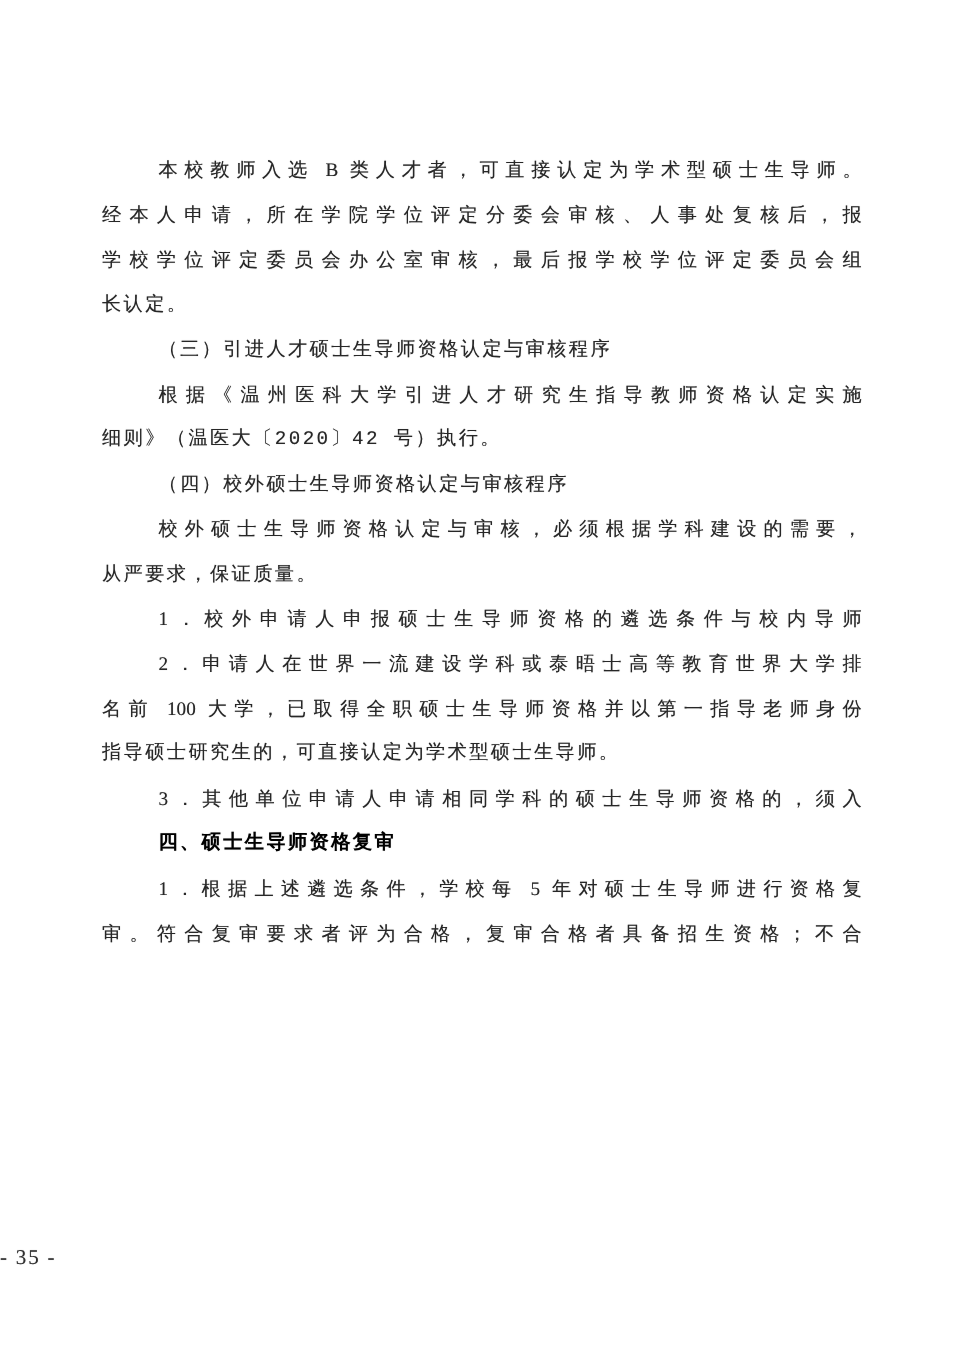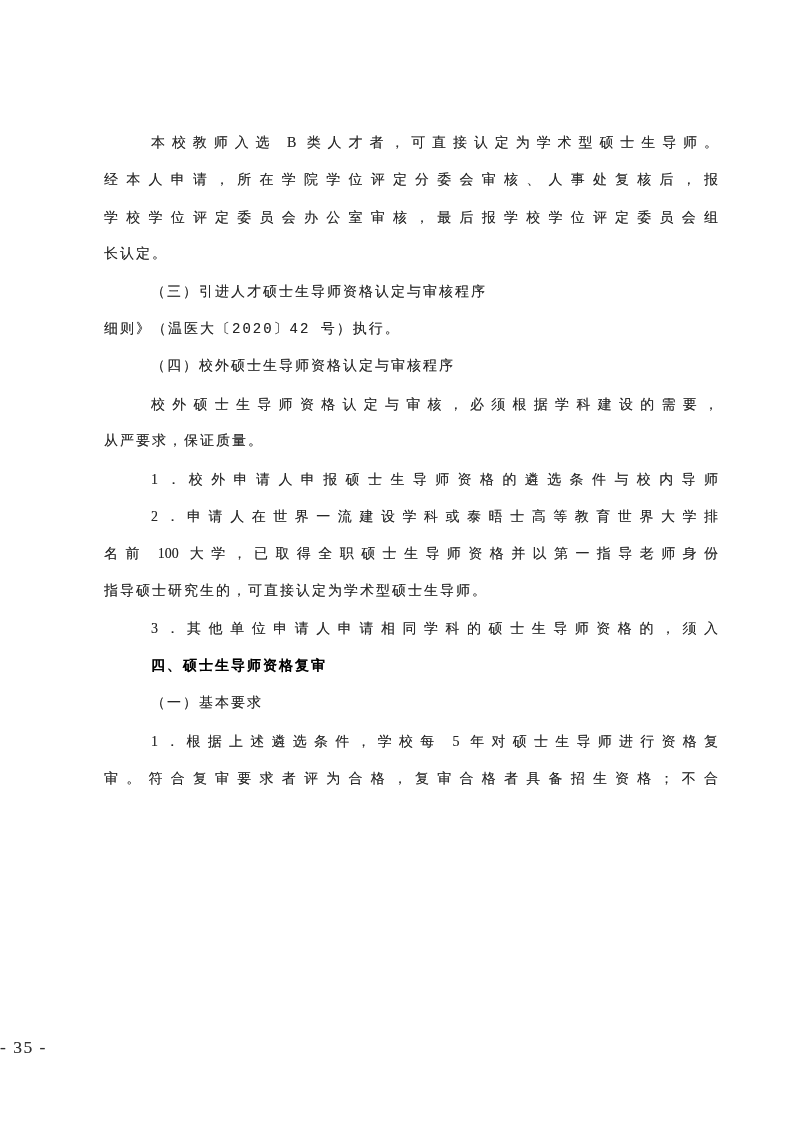--- a/index.html
+++ b/index.html
@@ -15,26 +15,25 @@
     overflow: hidden;
     font-family: "Liberation Serif", "DejaVu Serif", serif;
   }
   .content {
     position: absolute;
     left: 85px;
     top: 124px;
     width: 633px;
   }
   .line {
-    font-size: 14px;
+    font-size: 16px;
     line-height: 37.4px;
     color: #272727;
     text-shadow: 0 0 0.6px rgba(60,60,60,0.55);
     text-align: left;
-    margin-left: 19px;
   }
   
   .j {
     text-align: justify;
     text-align-last: justify;
   }
   
   .loose {
     letter-spacing: 2px;
     font-family: Liberation Mono, monospace;
@@ -62,28 +61,28 @@
 </head>
 <body>
 
 <div class="page">
   <div class="content">
     <div class="line j ind">本校教师入选 B 类人才者，可直接认定为学术型硕士生导师。</div>
     <div class="line j">经本人申请，所在学院学位评定分委会审核、人事处复核后，报</div>
     <div class="line j">学校学位评定委员会办公室审核，最后报学校学位评定委员会组</div>
     <div class="line loose">长认定。</div>
     <div class="line loose ind">（三）引进人才硕士生导师资格认定与审核程序</div>
+    <div class="line j ind">根据《温州医科大学引进人才研究生指导教师资格认定实施</div>
     <div class="line loose">细则》（温医大〔2020〕42 号）执行。</div>
     <div class="line loose ind">（四）校外硕士生导师资格认定与审核程序</div>
     <div class="line j ind">校外硕士生导师资格认定与审核，必须根据学科建设的需要，</div>
     <div class="line loose">从严要求，保证质量。</div>
     <div class="line j ind">1．校外申请人申报硕士生导师资格的遴选条件与校内导师</div>
     <div class="line j ind">2．申请人在世界一流建设学科或泰晤士高等教育世界大学排</div>
     <div class="line j">名前 100 大学，已取得全职硕士生导师资格并以第一指导老师身份</div>
     <div class="line loose">指导硕士研究生的，可直接认定为学术型硕士生导师。</div>
     <div class="line j ind">3．其他单位申请人申请相同学科的硕士生导师资格的，须入</div>
     <div class="line loose ind bold">四、硕士生导师资格复审</div>
-    <div class="line loose ind">（一）基本要求</div>
     <div class="line j ind">1．根据上述遴选条件，学校每 5 年对硕士生导师进行资格复</div>
     <div class="line j">审。符合复审要求者评为合格，复审合格者具备招生资格；不合</div>
   </div>
   <div class="footer">- 35 -</div>
 </div>
 
 </body></html>

